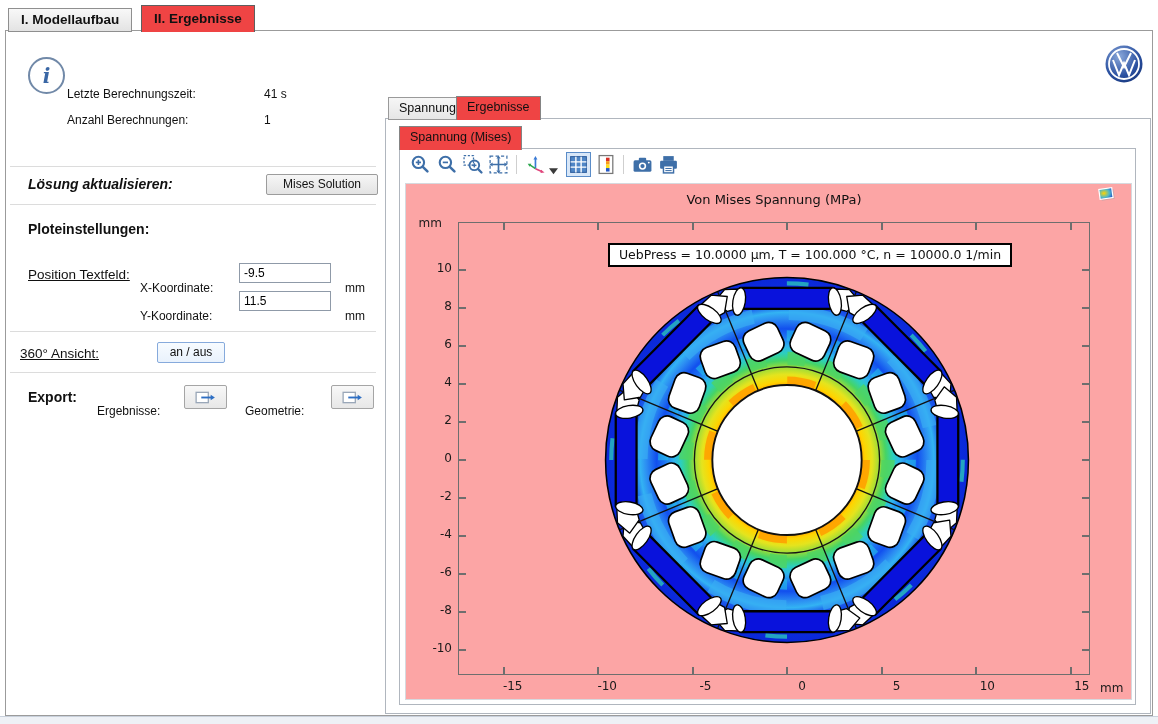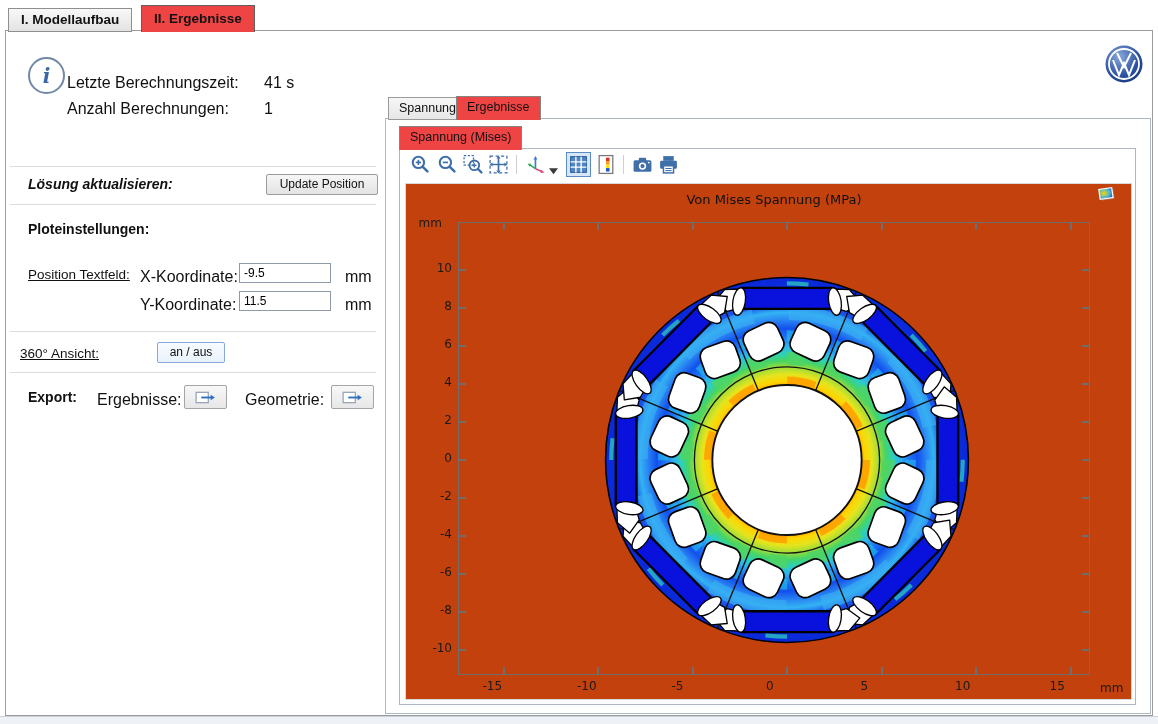--- a/index.html
+++ b/index.html
@@ -6,40 +6,40 @@
   body{position:relative;width:1158px;height:724px;font-family:"Liberation Sans",sans-serif;color:#111;overflow:hidden;}
   .abs{position:absolute;}
   
   .main-frame{left:5px;top:30px;width:1146px;height:684px;border:1px solid #9b9b9b;background:#fff;}
   .main-tab{top:8px;height:22px;line-height:22px;padding:0 12px;font-size:13.5px;font-weight:bold;
             background:linear-gradient(#f8f8f8,#e3e3e3);border:1px solid #8f8f8f;z-index:3;}
   .main-tab.active{top:5px;height:26px;line-height:25px;background:#ef4444;border:1px solid #5f5f5f;border-bottom:none;z-index:4;}
   
   .sep{height:1px;background:#dcdcdc;left:10px;width:366px;}
   .h1{font-size:14px;font-weight:bold;}
-  .lbl{font-size:16px;}
+  .lbl{font-size:12px;margin-top:13px;}
   .ulbl{font-size:13.5px;text-decoration:underline;}
   .btn{font-size:12px;text-align:center;background:linear-gradient(#f6f6f6,#e3e3e3);border:1px solid #9c9c9c;border-radius:2px;}
   .btn.blue{border:1px solid #86aadc;background:linear-gradient(#f7fbff,#e9f2fc);}
   .iconbtn{background:linear-gradient(#f8f8f8,#e7e7e7);border:1px solid #a5a5a5;border-radius:2px;display:flex;align-items:center;justify-content:center;}
   input.field{position:absolute;border:1px solid #8f9aa8;font:12px "Liberation Sans",sans-serif;padding:0 4px;height:18px;}
   .info-circle{width:33px;height:33px;border:2px solid #7189a8;border-radius:50%;display:flex;align-items:center;justify-content:center;}
   .info-i{font:italic bold 20px "DejaVu Serif",serif;color:#3a67a5;}
   
   .sub-tab{height:21px;line-height:21px;padding:0 10px;font-size:12.5px;background:linear-gradient(#f6f6f6,#e6e6e6);
            border:1px solid #9a9a9a;z-index:3;}
   .sub-tab.active{background:#ef4444;border:1px solid #848484;border-bottom:none;height:23px;z-index:4;}
   .groupbox{border:1px solid #b0b6be;background:#fff;}
   .toolbar-ic{position:absolute;top:5px;width:21px;height:21px;cursor:pointer;}
   .tb-sep{position:absolute;top:6px;width:1px;height:19px;background:#cfcfcf;}
   .grid-active{background:#d8e7f8;border:1px solid #5a8cc8;top:3px!important;width:23px;height:23px;}
   
   .tick{position:absolute;background:#6e6e6e;}
   .ticklabel{position:absolute;font:12px "DejaVu Sans",sans-serif;color:#1a1a1a;}
-  .xlab{text-align:left;}
+  .xlab{text-align:right;}
   .ylab{text-align:right;}
   .plot-font{font-family:"DejaVu Sans",sans-serif;}
   .bottom-strip{left:0;top:716px;width:1158px;height:8px;background:#eef1f6;border-top:1px solid #c9d1dc;}
 </style>
 </head>
 <body>
 
 <div class="abs main-tab" style="left:8px;">I. Modellaufbau</div>
 <div class="abs main-tab active" style="left:141px;">II. Ergebnisse</div>
 
@@ -50,21 +50,21 @@
   <span class="info-i">i</span>
 </div>
 <div class="abs lbl" style="left:67px;top:74px;">Letzte Berechnungszeit:</div>
 <div class="abs lbl" style="left:264px;top:74px;">41 s</div>
 <div class="abs lbl" style="left:67px;top:100px;">Anzahl Berechnungen:</div>
 <div class="abs lbl" style="left:264px;top:100px;">1</div>
 
 <div class="abs sep" style="top:166px;"></div>
 
 <div class="abs h1" style="left:28px;top:176px;font-style:italic;">Lösung aktualisieren:</div>
-<div class="abs btn" style="left:266px;top:174px;width:110px;height:19px;line-height:19px;">Update Position</div>
+<div class="abs btn" style="left:266px;top:174px;width:110px;height:19px;line-height:19px;">Mises Solution</div>
 
 <div class="abs sep" style="top:204px;"></div>
 
 <div class="abs h1" style="left:28px;top:221px;">Ploteinstellungen:</div>
 
 <div class="abs ulbl" style="left:28px;top:267px;">Position Textfeld:</div>
 <div class="abs lbl" style="left:140px;top:268px;">X-Koordinate:</div>
 <input class="field" style="left: 239px; top: 263px; width: 82px;" value="-9.5">
 <div class="abs lbl" style="left:345px;top:268px;">mm</div>
 <div class="abs lbl" style="left:140px;top:296px;">Y-Koordinate:</div>
@@ -196,21 +196,21 @@
     <svg viewBox="0 0 20 20" width="21" height="21">
         <rect x="5" y="2" width="10" height="4.5" fill="#3e6fa8"></rect>
         <rect x="2" y="6.5" width="16" height="7.5" rx="1" fill="#3e6fa8"></rect>
         <rect x="5.2" y="11.2" width="9.6" height="6.8" fill="#fff" stroke="#3e6fa8" stroke-width="1.4"></rect>
         <line x1="7" y1="13.8" x2="13" y2="13.8" stroke="#3e6fa8" stroke-width="1"></line>
         <line x1="7" y1="15.8" x2="13" y2="15.8" stroke="#3e6fa8" stroke-width="1"></line>
       </svg>
   </div>
 </div>
 
-<div id="plot-area" class="abs" style="left:405px;top:183px;width:725px;height:515px;background:#c2410c;border:1px solid #d6d9de;">
+<div id="plot-area" class="abs" style="left:405px;top:183px;width:725px;height:515px;background:#fca5a5;border:1px solid #d6d9de;">
 
   <div class="abs plot-font" style="left:52px;top:8px;width:632px;text-align:center;font-size:13px;">Von Mises Spannung (MPa)</div>
 
   <div class="abs" style="left:690px;top:1px;">
     <svg width="20" height="18" viewBox="0 0 20 18">
       <defs>
         <radialGradient id="mg" cx="0.35" cy="0.45" r="0.85">
           <stop offset="0" stop-color="#ffd300"></stop>
             <stop offset="0.5" stop-color="#4db8c8"></stop>
             <stop offset="1" stop-color="#1535c8"></stop>
@@ -339,20 +339,21 @@
       <div class="tick" style="top: 312px; left: 0px; width: 7px; height: 2px;"></div>
       <div class="tick" style="top: 312px; right: 0px; width: 7px; height: 2px;"></div>
       <div class="tick" style="top: 350px; left: 0px; width: 7px; height: 2px;"></div>
       <div class="tick" style="top: 350px; right: 0px; width: 7px; height: 2px;"></div>
       <div class="tick" style="top: 388px; left: 0px; width: 7px; height: 2px;"></div>
       <div class="tick" style="top: 388px; right: 0px; width: 7px; height: 2px;"></div>
       <div class="tick" style="top: 426px; left: 0px; width: 7px; height: 2px;"></div>
       <div class="tick" style="top: 426px; right: 0px; width: 7px; height: 2px;"></div>
     </div>
 
+  <div class="abs plot-font" style="left:202px;top:59px;width:400px;height:20px;line-height:20px;border:2px solid #000;background:#fff;text-align:center;font-size:12.5px;">UebPress = 10.0000 μm, T = 100.000 °C, n = 10000.0  1/min</div>
 <div class="abs ticklabel xlab" style="left: 76.5px; top: 495px; width: 40px;">-15</div>
     <div class="abs ticklabel xlab" style="left: 171px; top: 495px; width: 40px;">-10</div>
     <div class="abs ticklabel xlab" style="left: 265.5px; top: 495px; width: 40px;">-5</div>
     <div class="abs ticklabel xlab" style="left: 360px; top: 495px; width: 40px;">0</div>
     <div class="abs ticklabel xlab" style="left: 454.5px; top: 495px; width: 40px;">5</div>
     <div class="abs ticklabel xlab" style="left: 549px; top: 495px; width: 40px;">10</div>
     <div class="abs ticklabel xlab" style="left: 643.5px; top: 495px; width: 40px;">15</div>
     <div class="abs ticklabel ylab" style="left: 6px; top: 77px; width: 40px;">10</div>
     <div class="abs ticklabel ylab" style="left: 6px; top: 115px; width: 40px;">8</div>
     <div class="abs ticklabel ylab" style="left: 6px; top: 153px; width: 40px;">6</div>

